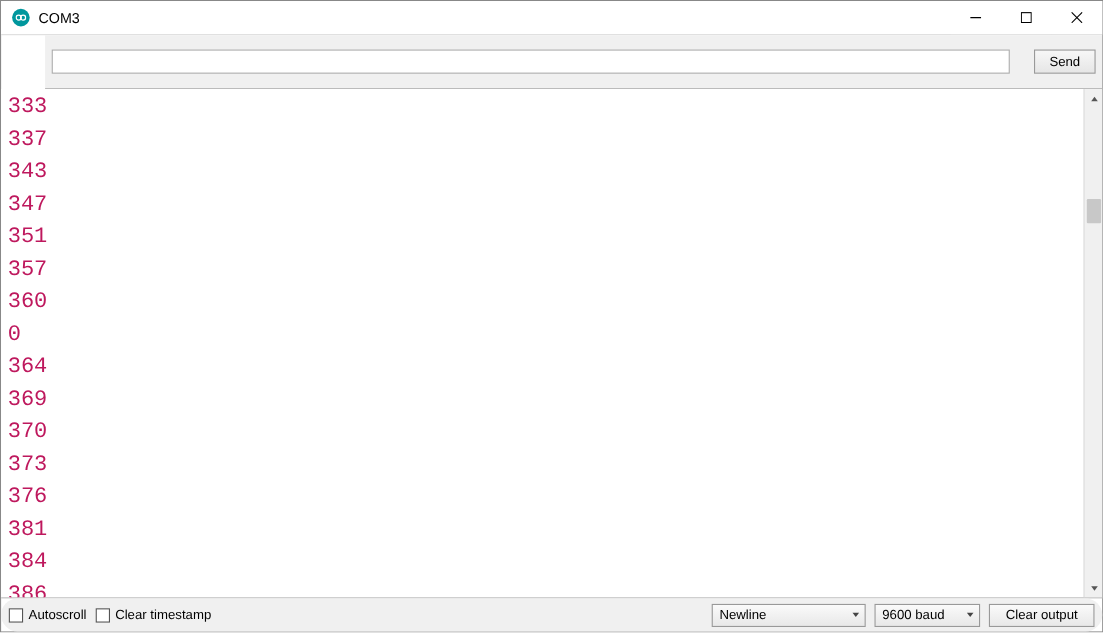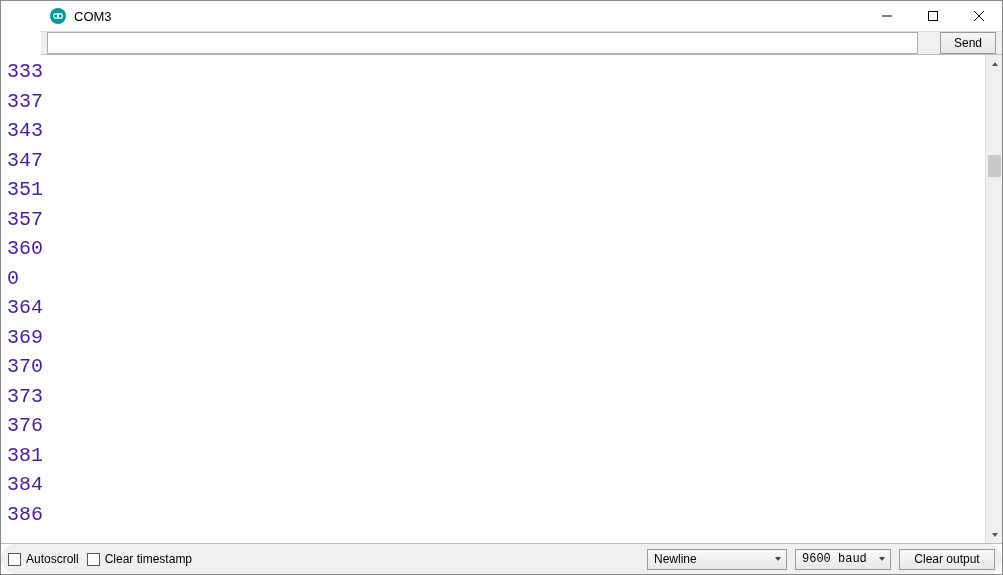--- a/index.html
+++ b/index.html
@@ -1,42 +1,42 @@
 <!DOCTYPE html>
 <html><head>
 <meta charset="utf-8">
 <style>
   * { box-sizing: border-box; margin: 0; padding: 0; }
   html, body { width: 1003px; height: 575px; font-family: "Segoe UI", Tahoma, sans-serif; font-size: 12px; overflow: hidden; background: #fff; }
   .window { width: 1003px; height: 575px; border: 1px solid #888; display: flex; flex-direction: column; background: #fff; }
-  .titlebar { height: 31px; display: flex; align-items: center; background: #fff; border-bottom: 1px solid #ddd; margin-left: 39px; }
+  .titlebar { height: 31px; display: flex; align-items: center; background: #fff; border-bottom: 1px solid #ddd; }
   .titlebar .icon { width: 16px; height: 16px; margin: 0 8px 0 10px; border-radius: 50%; background: #00979D; display: flex; align-items: center; justify-content: center; }
   .titlebar .icon svg { width: 10px; height: 10px; }
   .titlebar .title { flex: 1; font-size: 13px; color: #000; }
   .win-btns { display: flex; height: 100%; }
   .win-btn { width: 46px; height: 100%; display: flex; align-items: center; justify-content: center; background: #fff; }
   .win-btn svg { width: 10px; height: 10px; stroke: #000; stroke-width: 1; fill: none; }
-  .input-row { display: flex; align-items: center; padding: 0 6px; gap: 22px; background: #f0f0f0; border-bottom: 1px solid #bbb; margin-left: 40px; }
+  .input-row { display: flex; align-items: center; padding: 13px 6px; gap: 22px; background: #f0f0f0; border-bottom: 1px solid #bbb; margin-left: 40px; }
   .serial-input { flex: 1; height: 22px; border: 1px solid #aaa; background: #fff; padding: 0 4px; font-size: 12px; }
   .send-btn { width: 56px; height: 22px; border: 1px solid #999; background: linear-gradient(#f7f7f7,#e6e6e6); font-size: 12px; cursor: pointer; }
   .output-wrap { flex: 1; display: flex; background: #fff; overflow: hidden; border-bottom: 1px solid #bbb; }
-  .output { flex: 1; padding: 2px 6px 2px 6px; font-family: "Courier New", monospace; font-size: 20px; line-height: 29.5px; color: #4c1d95; white-space: pre; overflow: hidden; }
+  .output { flex: 1; padding: 2px 6px 2px 6px; font-family: "Courier New", monospace; font-size: 20px; line-height: 29.5px; color: #be185d; white-space: pre; overflow: hidden; }
   .scrollbar { width: 17px; background: #f0f0f0; position: relative; border-left: 1px solid #ddd; }
   .scroll-arrow { position: absolute; left: 0; width: 17px; height: 17px; display: flex; align-items: center; justify-content: center; }
   .scroll-arrow.top { top: 0; }
   .scroll-arrow.bot { bottom: 0; }
   .scroll-arrow svg { width: 8px; height: 8px; fill: #555; }
   .scroll-thumb { position: absolute; left: 2px; width: 13px; top: 100px; height: 22px; background: #c8c8c8; border-radius: 1px; }
   .statusbar { height: 30px; display: flex; align-items: center; padding: 0 7px; gap: 8px; background: #f0f0f0; border-radius: 15px; }
   .chk { display: flex; align-items: center; gap: 5px; font-size: 12px; color: #000; }
   .chk-box { width: 13px; height: 13px; border: 1px solid #555; background: #fff; }
   .spacer { flex: 1; }
   .combo { height: 21px; border: 1px solid #999; background: linear-gradient(#fafafa,#e8e8e8); display: flex; align-items: center; padding: 0 4px 0 6px; font-size: 12px; gap: 4px; cursor: pointer; }
   .combo.ending { width: 140px; justify-content: space-between; }
-  .combo.baud { width: 96px; justify-content: space-between; font-family: Liberation Mono, monospace; }
+  .combo.baud { width: 96px; justify-content: space-between; }
   .combo svg { width: 8px; height: 8px; fill: #444; }
   .clear-btn { width: 96px; height: 21px; border: 1px solid #999; background: linear-gradient(#fafafa,#e8e8e8); font-size: 12px; cursor: pointer; }
 </style>
 </head>
 <body>
 
 <div class="window">
 
   <div class="titlebar">
     <span class="icon">

